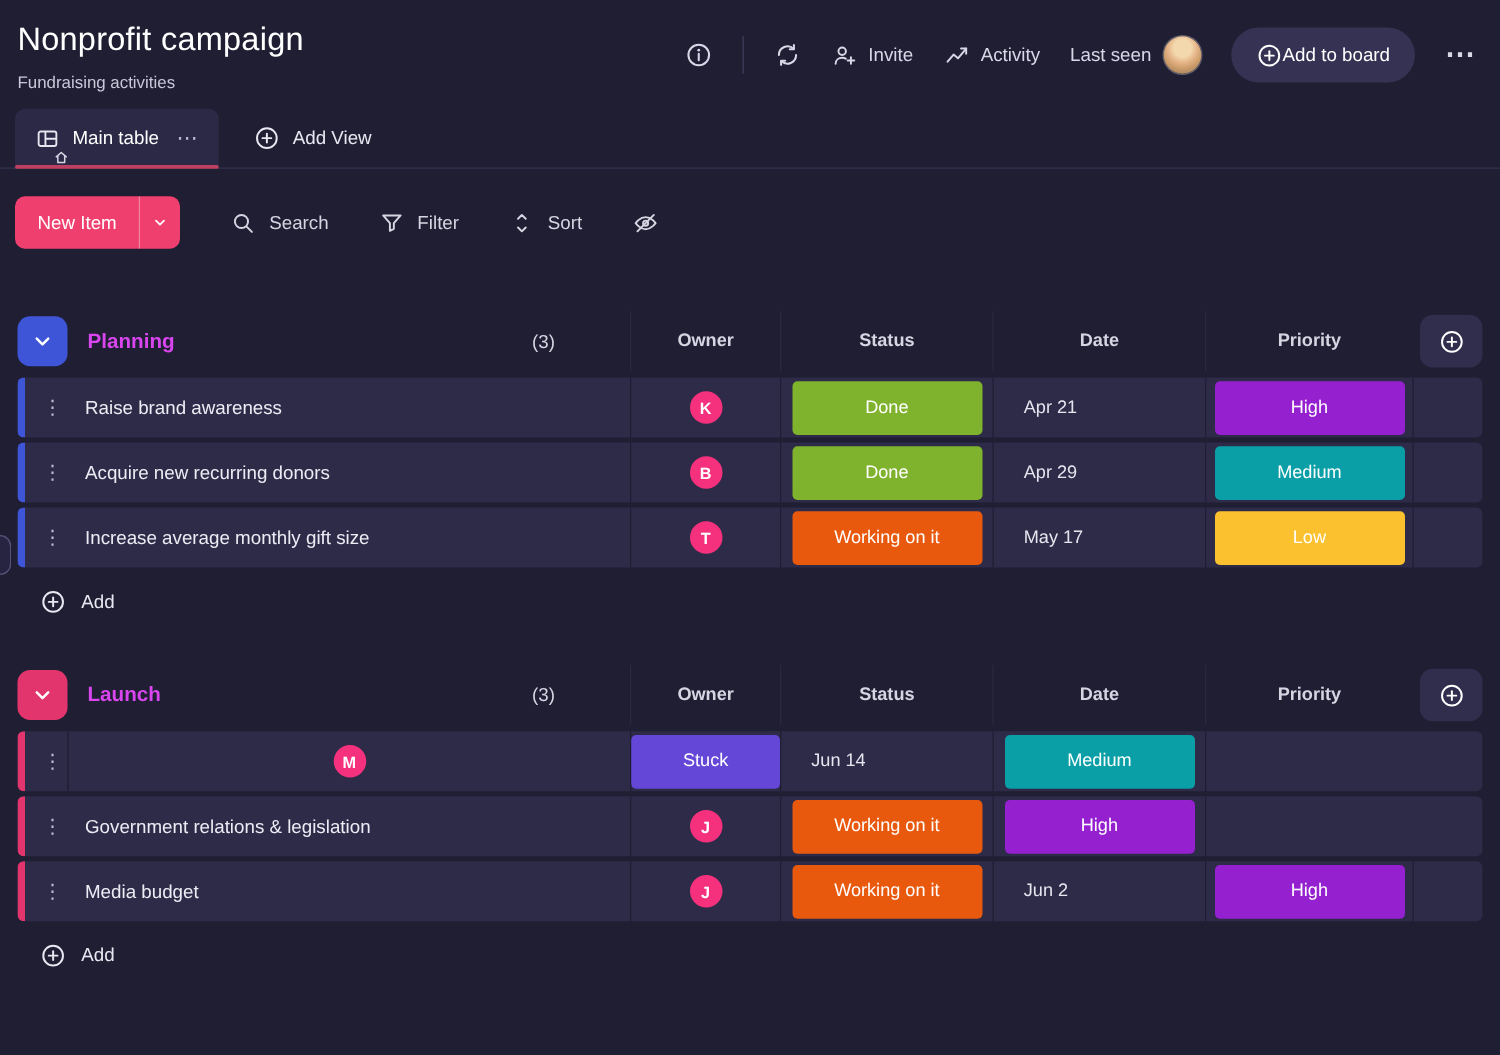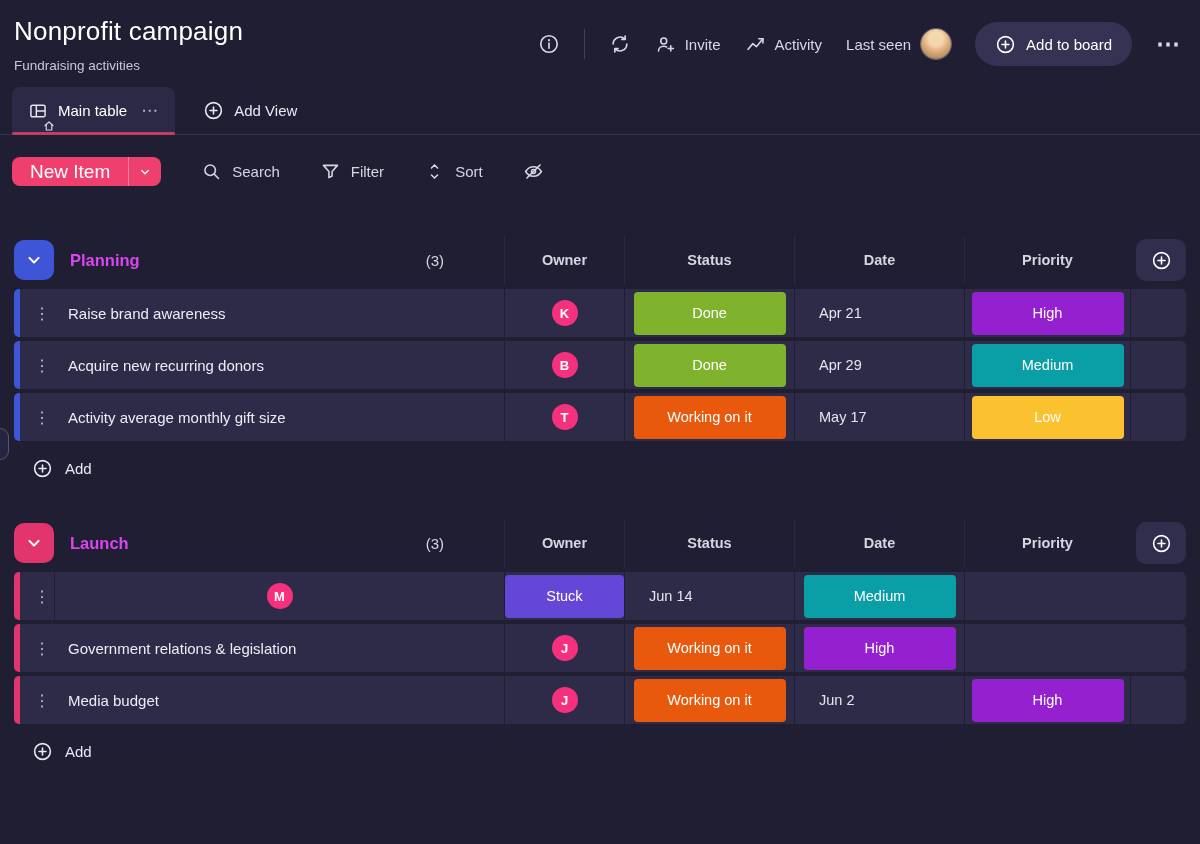--- a/index.html
+++ b/index.html
@@ -20,41 +20,41 @@
   .header-actions { display:flex; align-items:center; gap:24px; margin-top:6px; color:#d8d7e6; }
   .icon-btn { cursor:pointer; color:#d8d7e6; }
   .icon-btn svg { width:22px; height:22px; }
   .vdiv { width:1px; height:30px; background:#413f5e; }
   .action { display:flex; align-items:center; gap:9px; font-size:15px; cursor:pointer; white-space:nowrap; }
   .action svg { width:21px; height:21px; }
   .last-seen { display:flex; align-items:center; gap:10px; font-size:15px; }
   .user-avatar { width:30px; height:30px; border-radius:50%;
     background: radial-gradient(circle at 50% 32%, #f2d8ac 0 28%, #e5b488 46%, #cf9f6d 62%, #8d7450 100%);
     box-shadow:0 0 0 1px rgba(255,255,255,.3); }
-  .add-board-btn { display:flex; align-items:center; gap:10px; background:#363253; height:44px;
+  .add-board-btn { display:flex; align-items:center; gap:0; background:#363253; height:44px;
     padding:0 20px; border-radius:22px; font-size:15px; color:#fff; cursor:pointer; }
   .add-board-btn svg { width:21px; height:21px; }
   .more-dots { font-size:24px; font-weight:700; letter-spacing:2px; color:#d8d7e6; line-height:20px; cursor:pointer; }
 
   
   .tab-bar { display:flex; align-items:flex-end; margin-top:14px; padding:0 12px; border-bottom:1px solid #353250; }
   .tab { position:relative; display:flex; align-items:center; gap:10px; height:47px; padding:0 16px 0 16px;
     background:#2b2945; border-radius:8px 8px 0 0; font-size:15px; font-weight:500; cursor:pointer; }
   .tab::after { content:""; position:absolute; left:0; right:0; bottom:-1px; height:3px; background:#bf3f63; border-radius:2px; }
   .tab svg.table-ic { width:20px; height:20px; color:#e6e5f0; }
   .tab-more { color:#bdbcd0; font-size:17px; margin-left:4px; letter-spacing:1px; }
   .tab-home { position:absolute; left:31px; bottom:2px; width:12px; height:12px; color:#d6d5e6; }
   .tab-home svg { width:12px; height:12px; }
   .add-view { display:flex; align-items:center; gap:10px; margin-left:28px; height:47px; font-size:15px; color:#e8e8f2; cursor:pointer; }
   .add-view svg { width:21px; height:21px; }
 
   
   .toolbar { display:flex; align-items:center; gap:40px; margin-top:22px; padding:0 12px; color:#d6d5e2; }
-  .new-item-btn { display:flex; align-items:stretch; height:29px; border-radius:8px; overflow:hidden;
-    color:#fff; font-size:19px; cursor:pointer; }
+  .new-item-btn { display:flex; align-items:stretch; height:42px; border-radius:8px; overflow:hidden;
+    color:#fff; font-size:15px; cursor:pointer; }
   .new-item-label { display:flex; align-items:center; padding:0 18px; }
   .new-item-caret { display:flex; align-items:center; padding:0 9px; border-left:1px solid rgba(255,255,255,.35); }
   .new-item-caret svg { width:14px; height:14px; }
   .tool { display:flex; align-items:center; gap:10px; font-size:15px; cursor:pointer; }
   .tool svg { width:21px; height:21px; }
 
   
   .board { margin-top:50px; padding:0 14px; }
   .group { margin-bottom:28px; }
   .group-header { display:grid; grid-template-columns:40px 1fr 120px 170px 170px 166px 56px; align-items:center;
@@ -283,21 +283,21 @@
       <div class="cell date-cell">Apr 29</div>
       <div class="cell">
           <span class="pill" style="background: rgb(10, 159, 166);">Medium</span>
         </div>
       <div class="cell"></div>
     </div>
 
     <div class="row">
       <div class="row-accent" style="background: rgb(63, 85, 216);"></div>
       <div class="drag-cell">⋮</div>
-      <div class="name-cell">Activity average monthly gift size</div>
+      <div class="name-cell">Increase average monthly gift size</div>
       <div class="cell">
           <span class="avatar-chip" style="background: rgb(245, 49, 126);">T</span>
         </div>
       <div class="cell">
           <span class="pill" style="background: rgb(232, 89, 14);">Working on it</span>
         </div>
       <div class="cell date-cell">May 17</div>
       <div class="cell">
           <span class="pill" style="background: rgb(252, 193, 47);">Low</span>
         </div>

